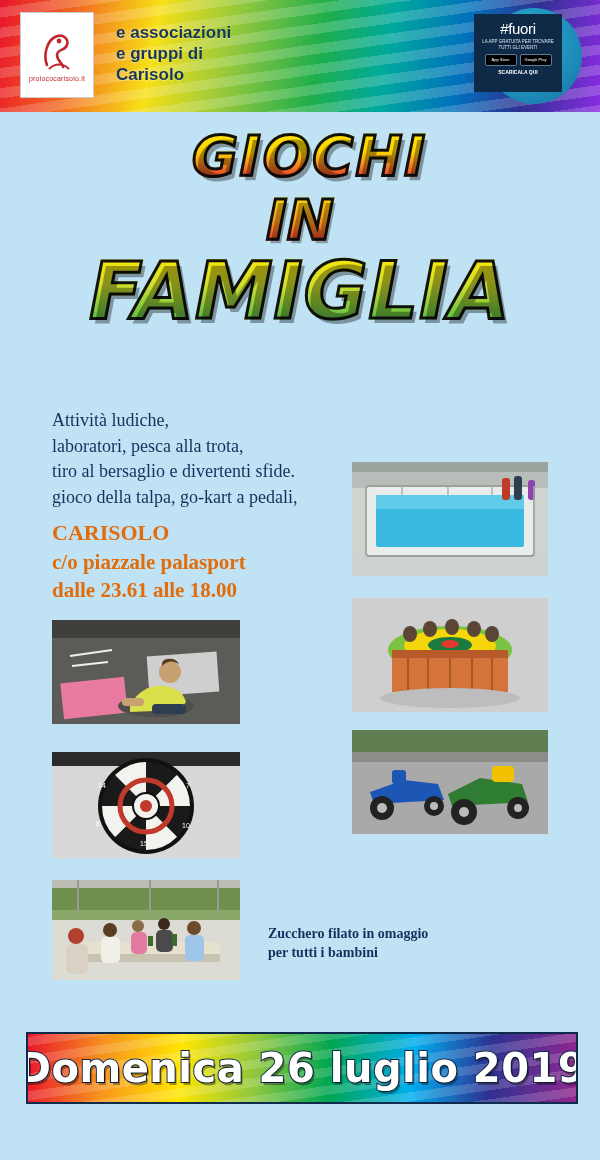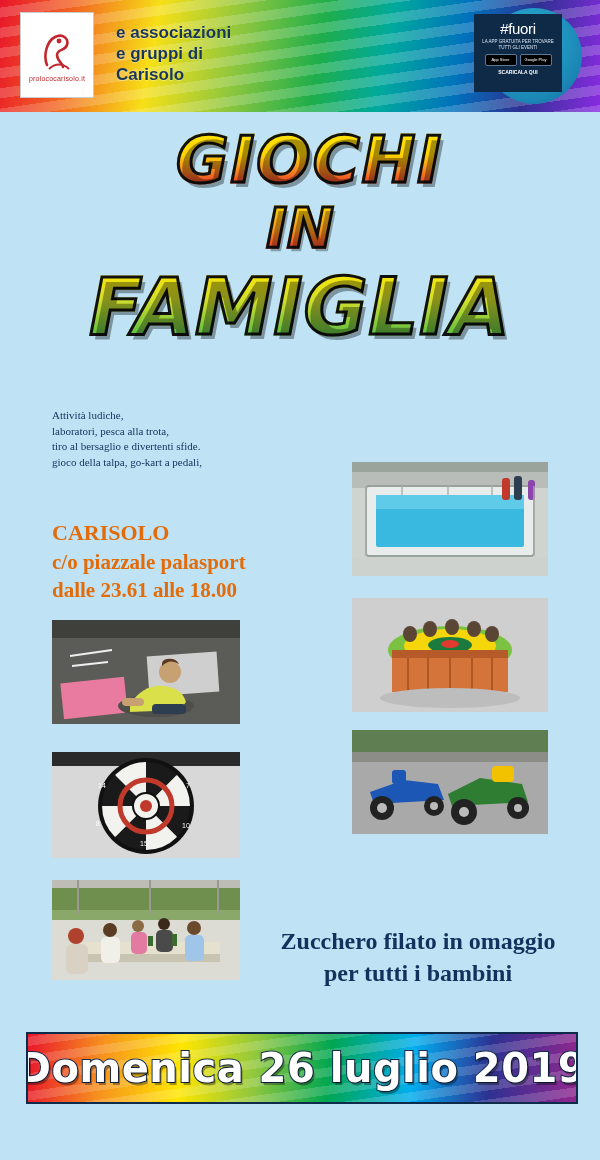--- a/index.html
+++ b/index.html
@@ -151,21 +151,21 @@
     text-align: center;
   }
   .word {
     font-family: "DejaVu Sans", sans-serif;
     font-weight: bold;
     font-style: italic;
     display: block;
     line-height: 1;
   }
   .w-giochi {
-    font-size: 64px;
+    font-size: 56px;
     letter-spacing: 2px;
     margin-top: 10px;
     background: linear-gradient(180deg, #ffe600 0%, #ffd400 42%, #f7941e 62%, #e8152a 100%);
     -webkit-background-clip: text;
     background-clip: text;
     color: transparent;
     -webkit-text-stroke: 3px #111111;
     paint-order: stroke fill;
     text-shadow: 4px 5px 0 rgba(0,0,0,0.35);
     margin-left: 19px;
@@ -177,38 +177,38 @@
     -webkit-background-clip: text;
     background-clip: text;
     color: transparent;
     -webkit-text-stroke: 3px #111111;
     paint-order: stroke fill;
     text-shadow: 3px 4px 0 rgba(0,0,0,0.3);
   }
   .w-famiglia {
     font-size: 78px;
     letter-spacing: 1px;
-    margin-top: 12px;
+    margin-top: 4px;
     background: linear-gradient(180deg, #ffe600 0%, #d4e02a 40%, #39b54a 100%);
     -webkit-background-clip: text;
     background-clip: text;
     color: transparent;
     -webkit-text-stroke: 3px #111111;
     paint-order: stroke fill;
     text-shadow: 4px 5px 0 rgba(0,0,0,0.35);
     text-align: center;
   }
 
   
   .desc {
     position: absolute;
     left: 52px; top: 408px;
     width: 300px;
     font-family: "Liberation Serif", serif;
-    font-size: 11px;
+    font-size: 18px;
     line-height: 1.42;
     color: #14305c;
   }
   .place-block {
     position: absolute;
     left: 52px; top: 518px;
     width: 300px;
     font-family: "Liberation Serif", serif;
     font-weight: bold;
     font-size: 21px;
@@ -225,24 +225,24 @@
     font-family: "Liberation Serif", serif;
     font-weight: bold;
     font-size: 20px;
     line-height: 1.3;
     color: #e8152a;
   }
   .candy-block {
     position: absolute;
     right: 32px; top: 925px;
     width: 300px;
-    text-align: center;
+    text-align: left;
     font-family: "Liberation Serif", serif;
     font-weight: bold;
-    font-size: 24px;
+    font-size: 14px;
     line-height: 1.35;
     color: #14305c;
   }
 
   
   .photo {
     position: absolute;
     overflow: hidden;
     background: #9bb0bd;
   }

